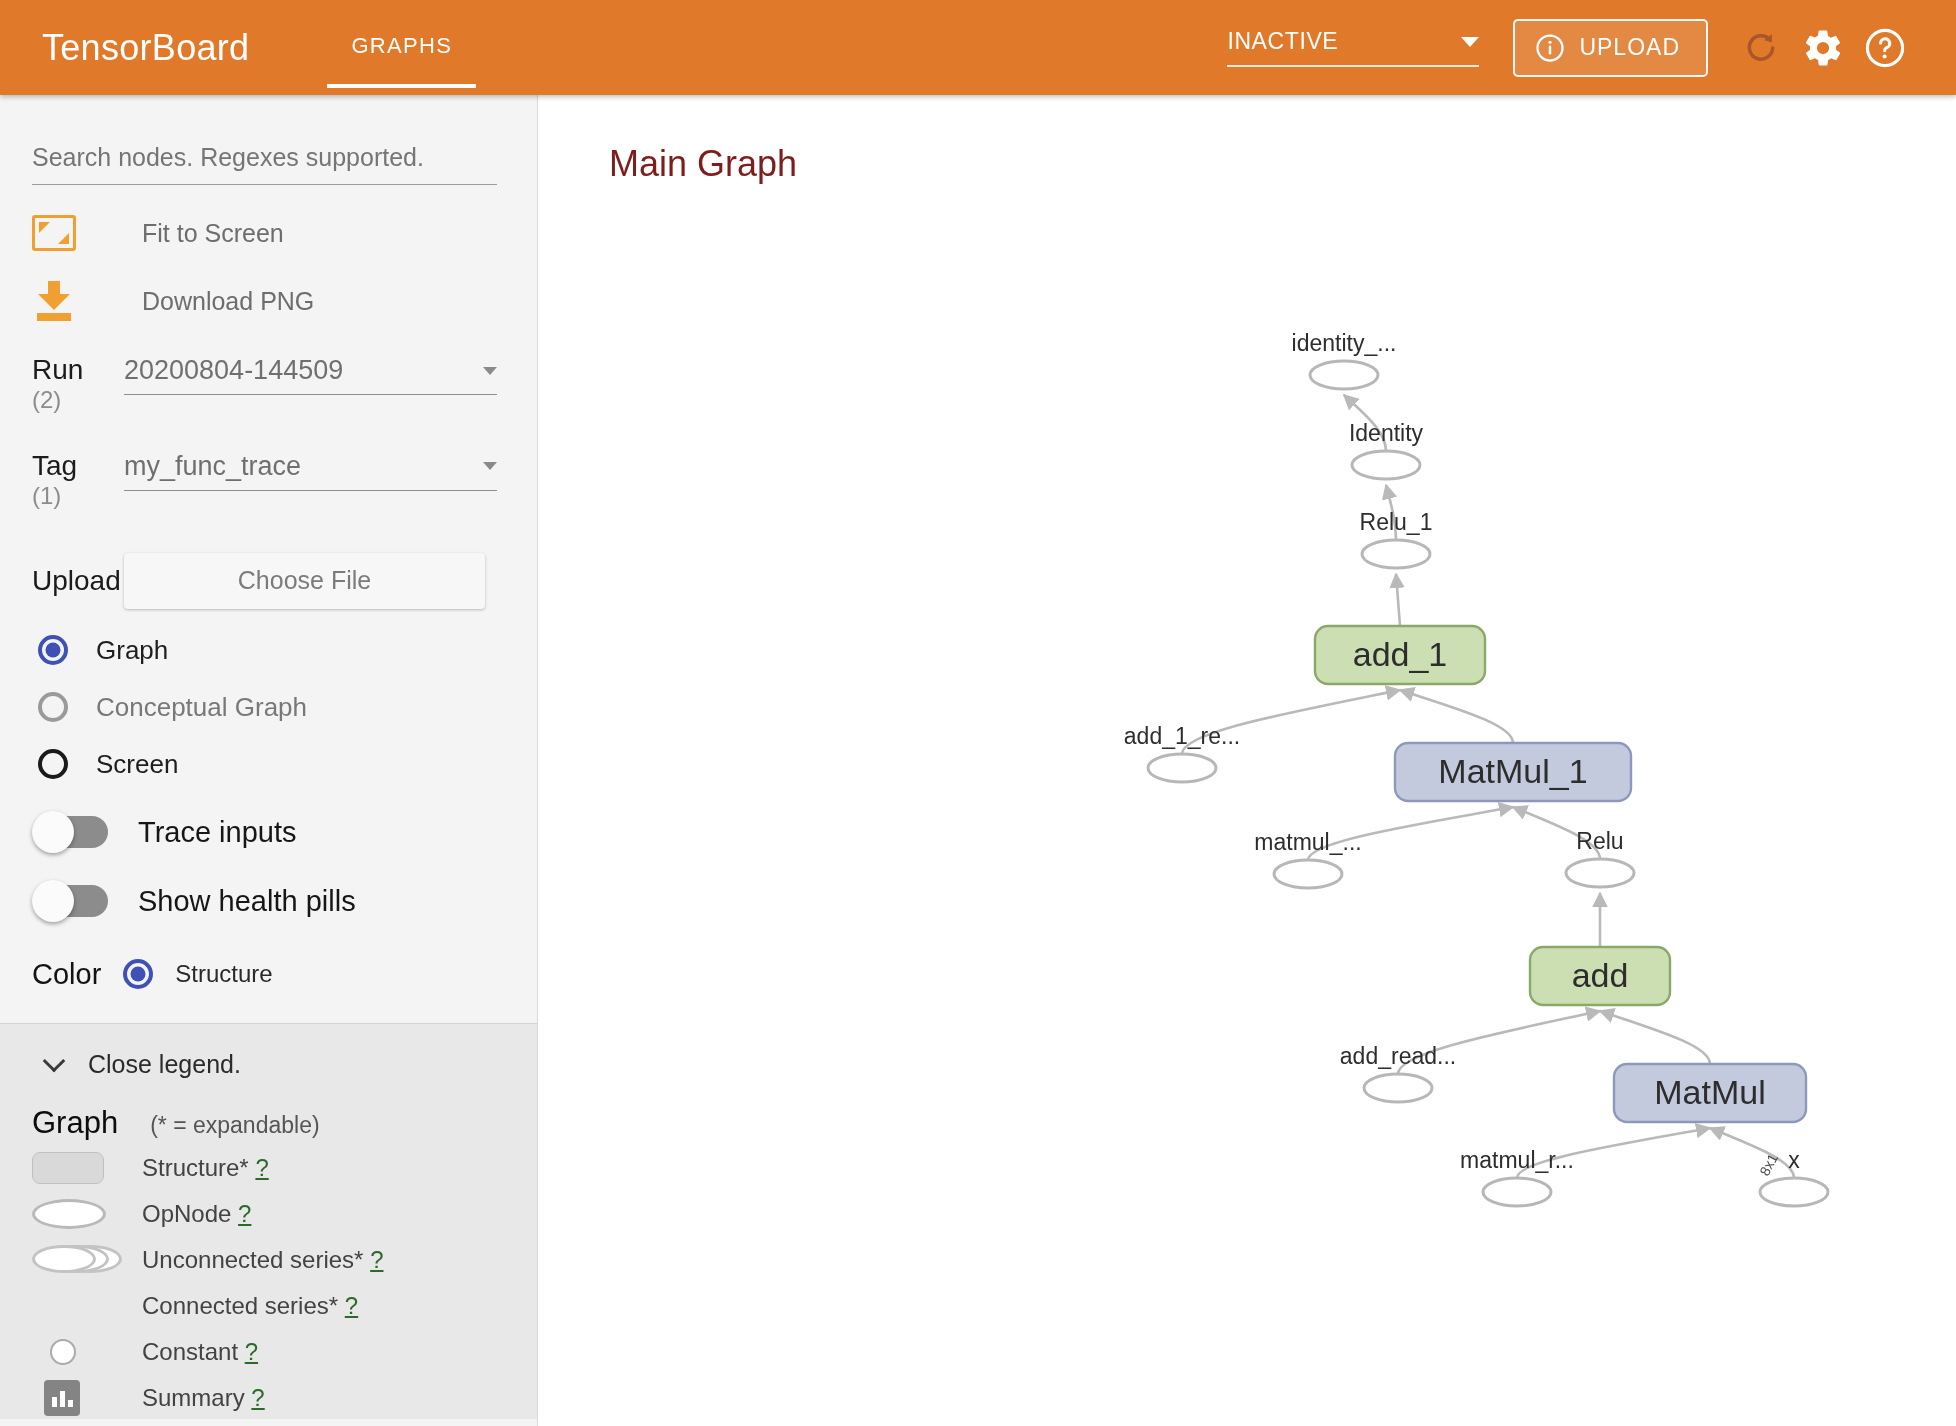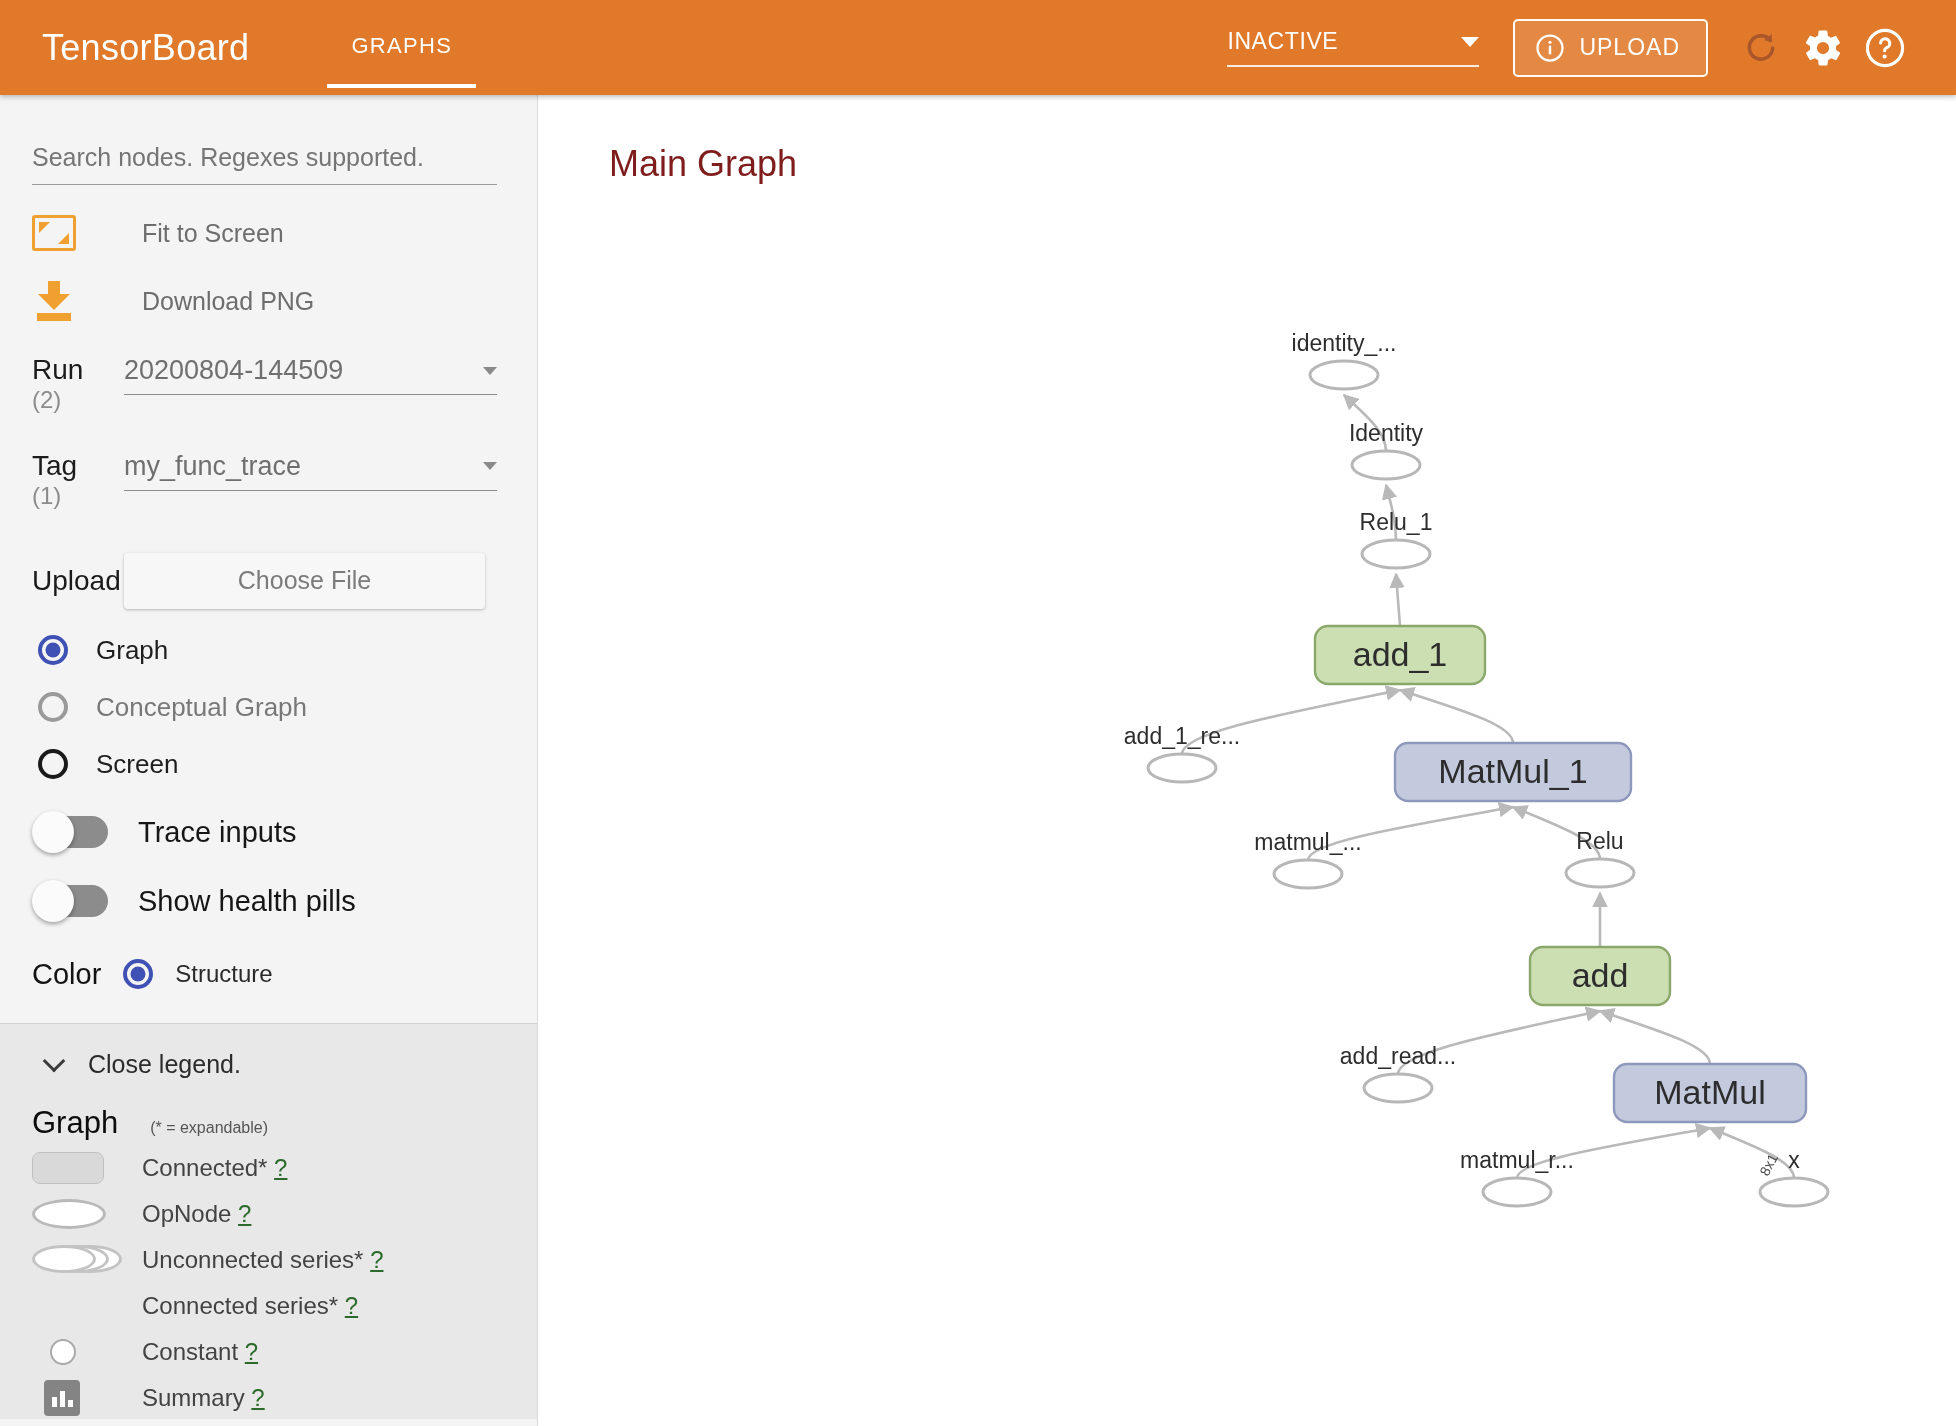--- a/index.html
+++ b/index.html
@@ -180,21 +180,21 @@
   #legend-toggle { display: flex; align-items: center; margin-left: 46px; cursor: pointer; }
   .chev-down {
     width: 16px; height: 16px; border-right: 3px solid #3a3a3a;
     border-bottom: 3px solid #3a3a3a; transform: rotate(45deg);
     margin-top: -6px; flex: none;
   }
   #legend-toggle .ltext { font-size: 25px; color: #2b2b2b; margin-left: 26px; }
 
   #legend-head { display: flex; align-items: baseline; margin: 26px 0 0 32px; }
   #legend-head .gtitle { font-size: 31px; color: #0d0d0d; }
-  #legend-head .ghint { font-size: 16px; color: #555555; margin-left: 32px; }
+  #legend-head .ghint { font-size: 23px; color: #555555; margin-left: 32px; }
 
   .legend-item { display: flex; align-items: center; margin: 8px 0 0 32px; height: 38px; }
   .legend-swatch { width: 100px; flex: none; display: flex; align-items: center; justify-content: flex-start; }
   .legend-text { font-size: 24px; color: #434343; margin-left: 10px; white-space: nowrap; }
   .qmark { color: #2b6a2b; text-decoration: underline; cursor: pointer; }
 
   .sw-namespace {
     width: 72px; height: 32px; border-radius: 8px;
     background: #d9d9d9; border: 1px solid #c0c0c0;
   }
@@ -387,21 +387,21 @@
 
     <div id="legend-head">
       <span class="gtitle">Graph</span>
       <span class="ghint">(* = expandable)</span>
     </div>
 
     <div class="legend-item">
       <span class="legend-swatch">
           <span class="sw-namespace"></span>
         </span>
-      <span class="legend-text"><span>Connected*</span> <span class="qmark">?</span></span>
+      <span class="legend-text"><span>Structure*</span> <span class="qmark">?</span></span>
     </div>
     <div class="legend-item">
       <span class="legend-swatch">
           <span class="sw-opnode"></span>
         </span>
       <span class="legend-text"><span>OpNode</span> <span class="qmark">?</span></span>
     </div>
     <div class="legend-item">
       <span class="legend-swatch">
         <span class="sw-series">

